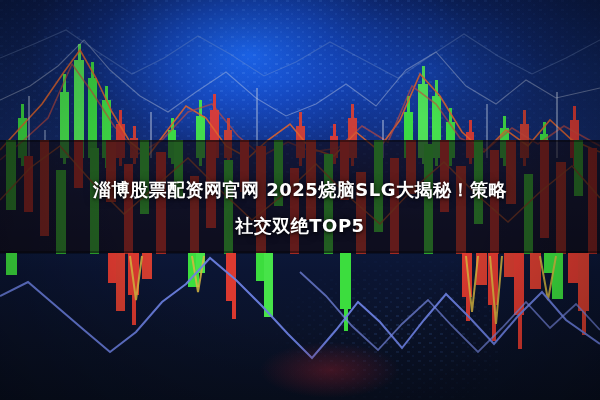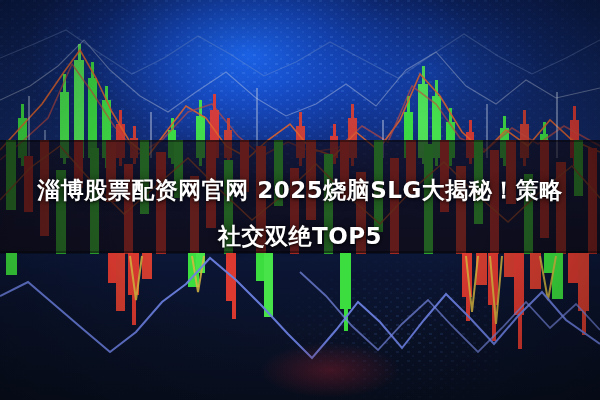--- a/index.html
+++ b/index.html
@@ -81,30 +81,30 @@
     position:absolute;left:0;right:0;top:251px;height:3px;
     background:rgba(0,0,0,0.30);
   }
 
   
   .headline{
     position:absolute;
     left:0;right:0;top:172px;
     text-align:center;
     color:#ffffff;
-    font-size:23px;
+    font-size:18px;
     font-weight:bold;
     line-height:36px;
     letter-spacing:0.5px;
     text-shadow:0 1px 3px rgba(0,0,0,0.85),0 0 10px rgba(0,0,0,0.55);
     padding:0 6px;
     white-space:nowrap;
   }
   .headline .l1{display:block;}
-  .headline .l2{display:block;margin-top:10px;}
+  .headline .l2{display:block;}
 </style>
 </head>
 <body>
 
 <div id="banner">
 
   <div class="bg-base"></div>
   <div class="bg-glow"></div>
   <div class="bg-glow2"></div>
 

